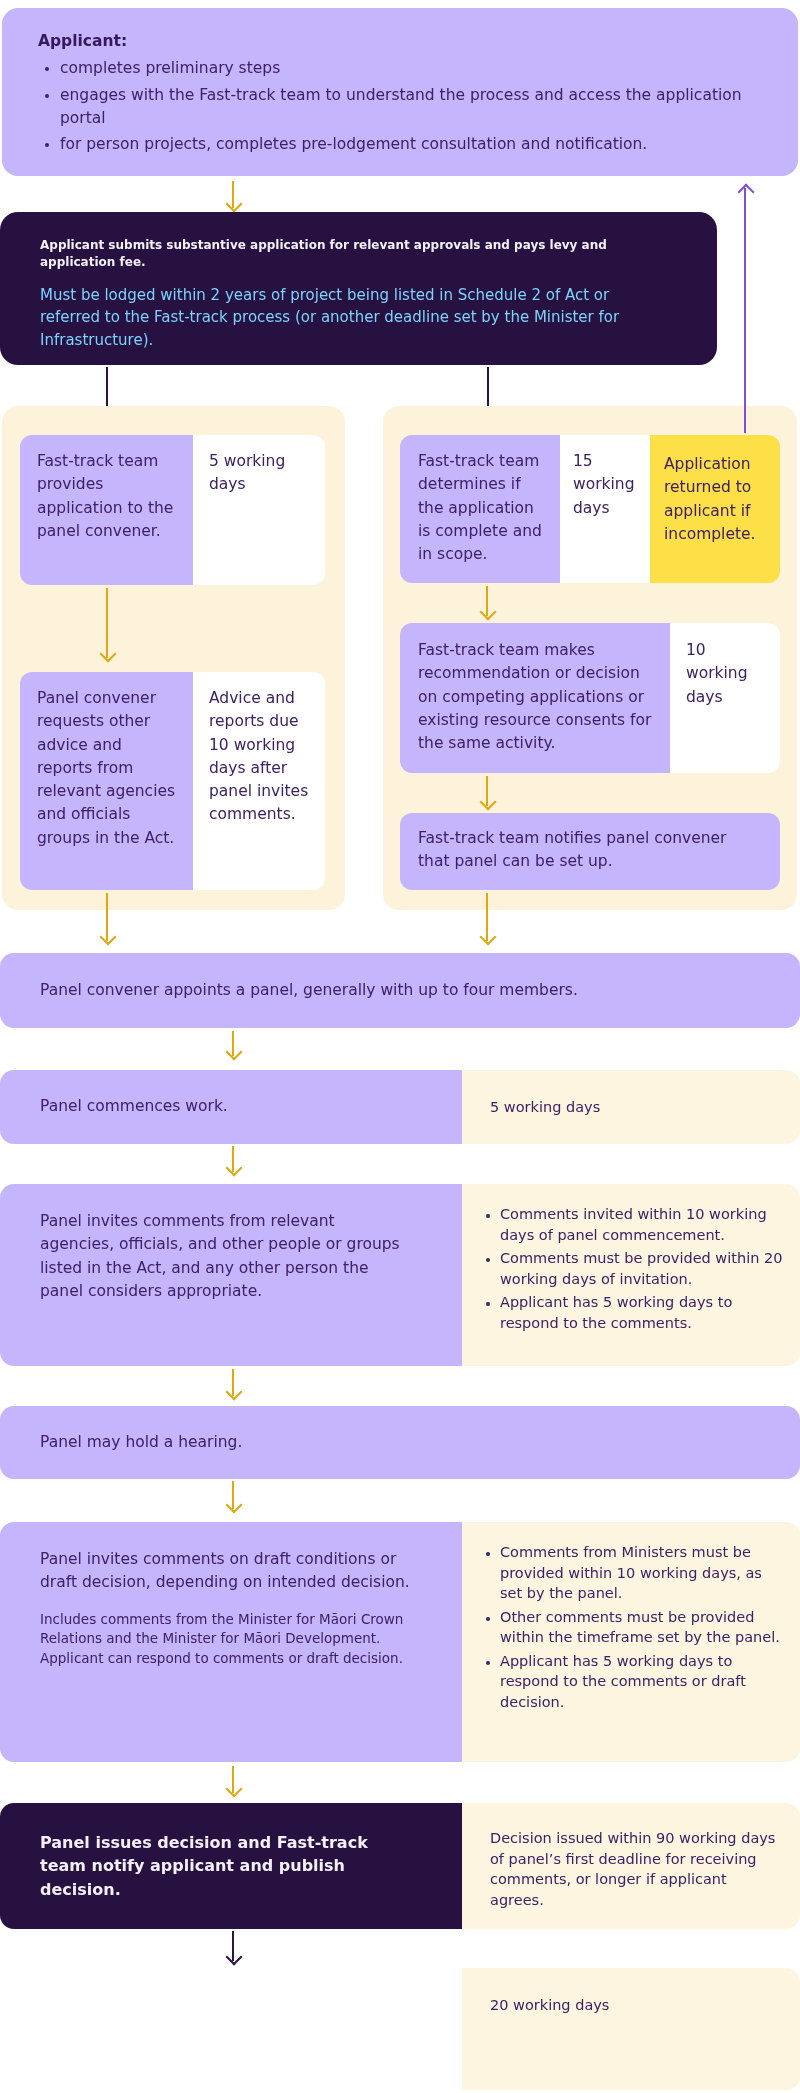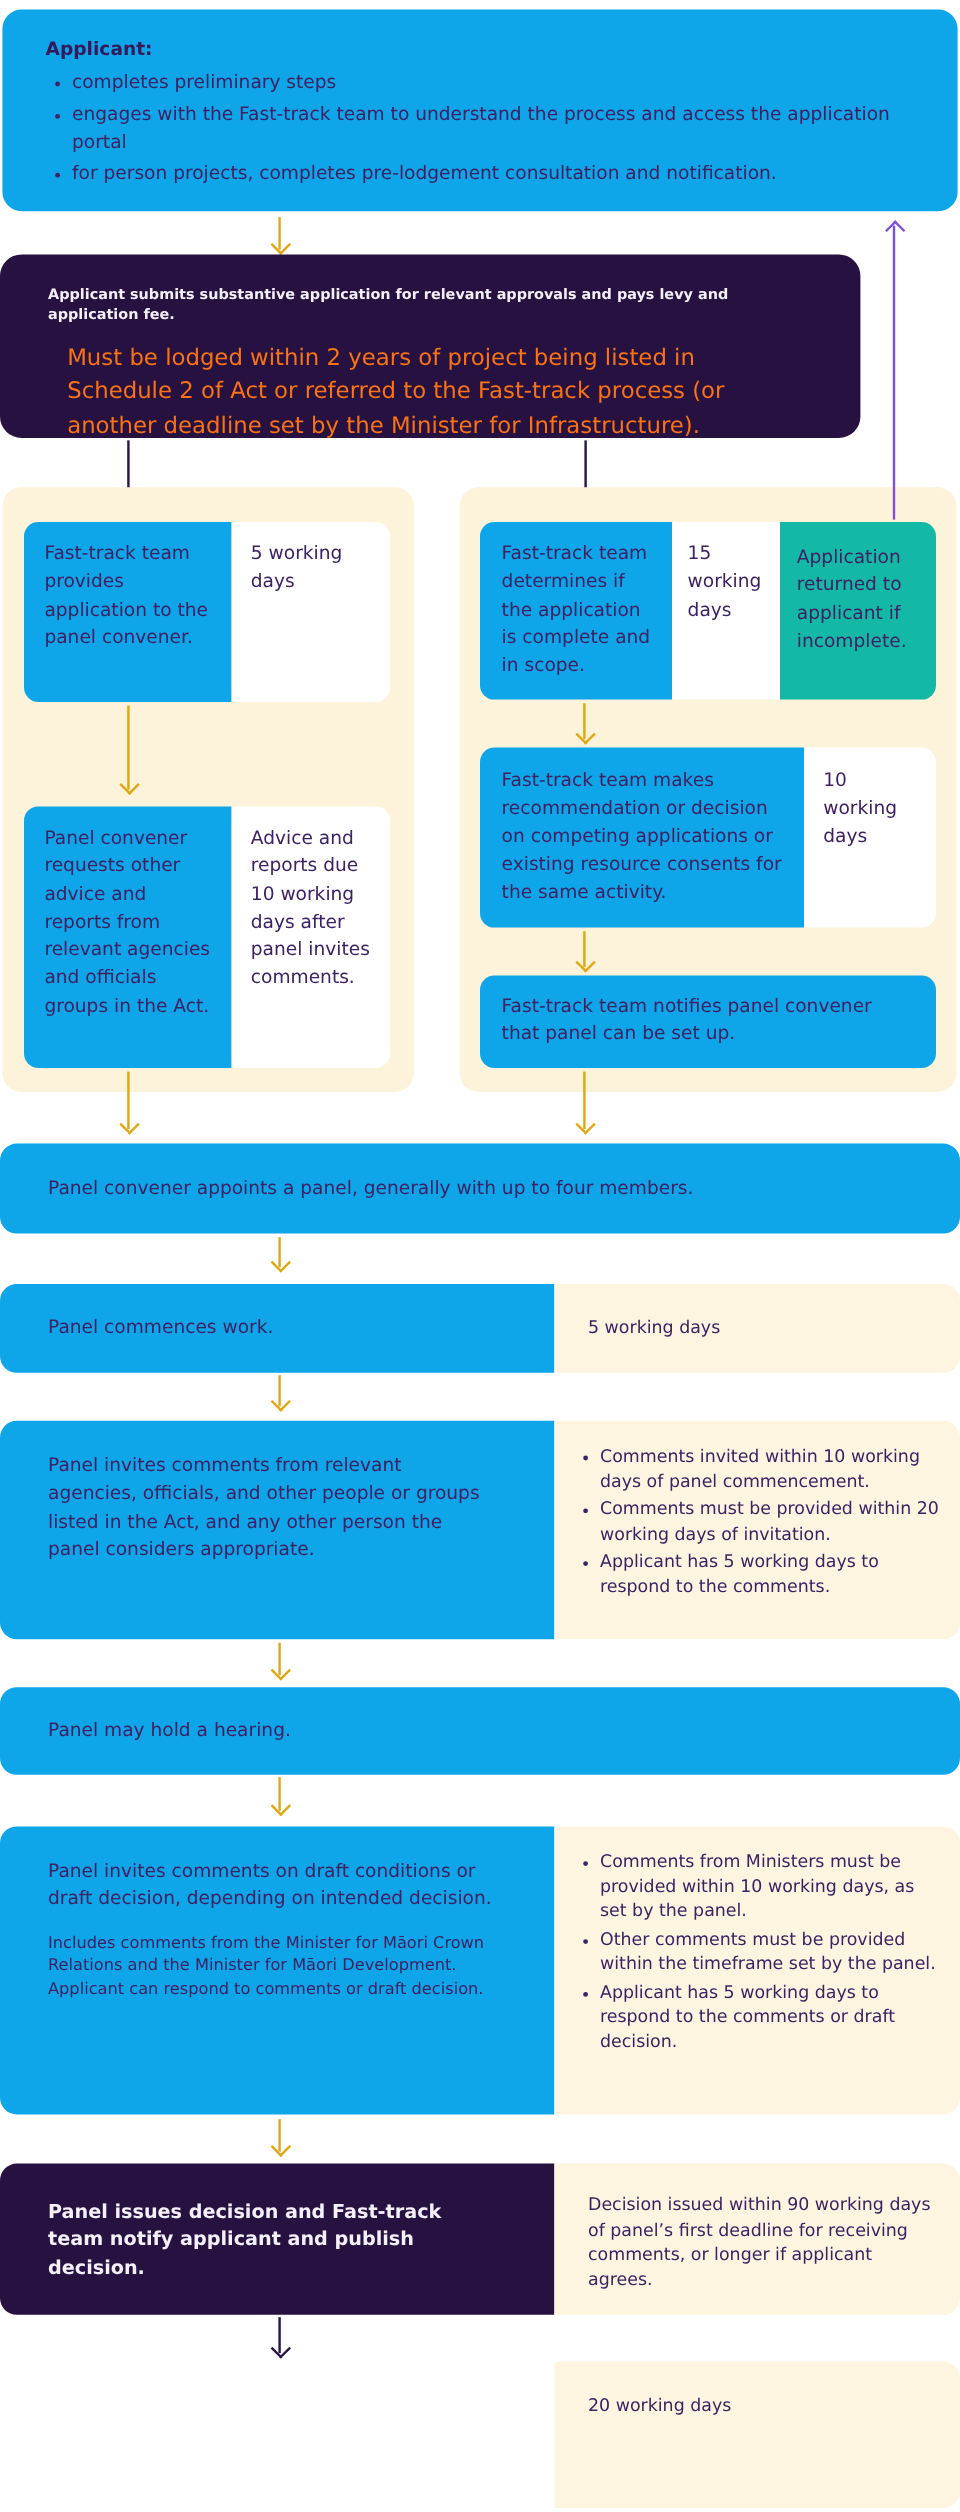--- a/index.html
+++ b/index.html
@@ -2,40 +2,40 @@
 <html><head>
 <meta charset="utf-8">
 <style>
   html,body{margin:0;padding:0;background:#ffffff;}
   .canvas{
     position:relative;width:800px;height:2093px;margin:0;
     font-family:"DejaVu Sans","Liberation Sans",sans-serif;
     color:#3e2163;background:#ffffff;overflow:hidden;
   }
   .abs{position:absolute;box-sizing:border-box;}
-  .b-yellow{background:#0ea5e9;}
+  .b-yellow{background:#c4b5fd;}
   .b-cream{background:#fdf3da;}
   .b-creamlight{background:#fdf5e0;}
   .b-white{background:#ffffff;}
-  .b-lav{background:#14b8a6;}
+  .b-lav{background:#fde047;}
   .b-dark{background:#261140;color:#f2eef8;}
   .r-all{border-radius:16px;}
   .r-left{border-radius:14px 0 0 14px;}
   .r-right{border-radius:0 14px 14px 0;}
   .r-sleft{border-radius:12px 0 0 12px;}
   .r-sright{border-radius:0 12px 12px 0;}
   .r-small{border-radius:12px;}
 
   .t{font-size:15.5px;line-height:1.5;}
   .t-sm{font-size:14.5px;line-height:1.42;}
   .t-xs{font-size:13.5px;line-height:1.45;}
   b,strong,h2,h3{font-weight:bold;}
   h2,h3{margin:0;font-size:15.5px;color:#36195a;}
   .dark-title{font-weight:bold;font-size:12px;line-height:1.45;color:#f4f0fa;margin:0;}
-  .dark-note{font-size:19px;line-height:1.5;color:#f97316;margin:12px 0 0 16px;}
+  .dark-note{font-size:15px;line-height:1.5;color:#7dd3fc;margin:12px 0 0 0;}
 
   ul{margin:4px 0 0 0;padding:0 0 0 22px;list-style:disc;}
   li{margin:0 0 3px 0;}
   li::marker{color:#3e2163;font-size:0.85em;}
 
   .vcenter{display:flex;align-items:center;}
 
   
   .arr{position:absolute;width:16px;}
   .arr .shaft{position:absolute;left:50%;margin-left:-1.25px;width:2.5px;top:0;bottom:2px;}

